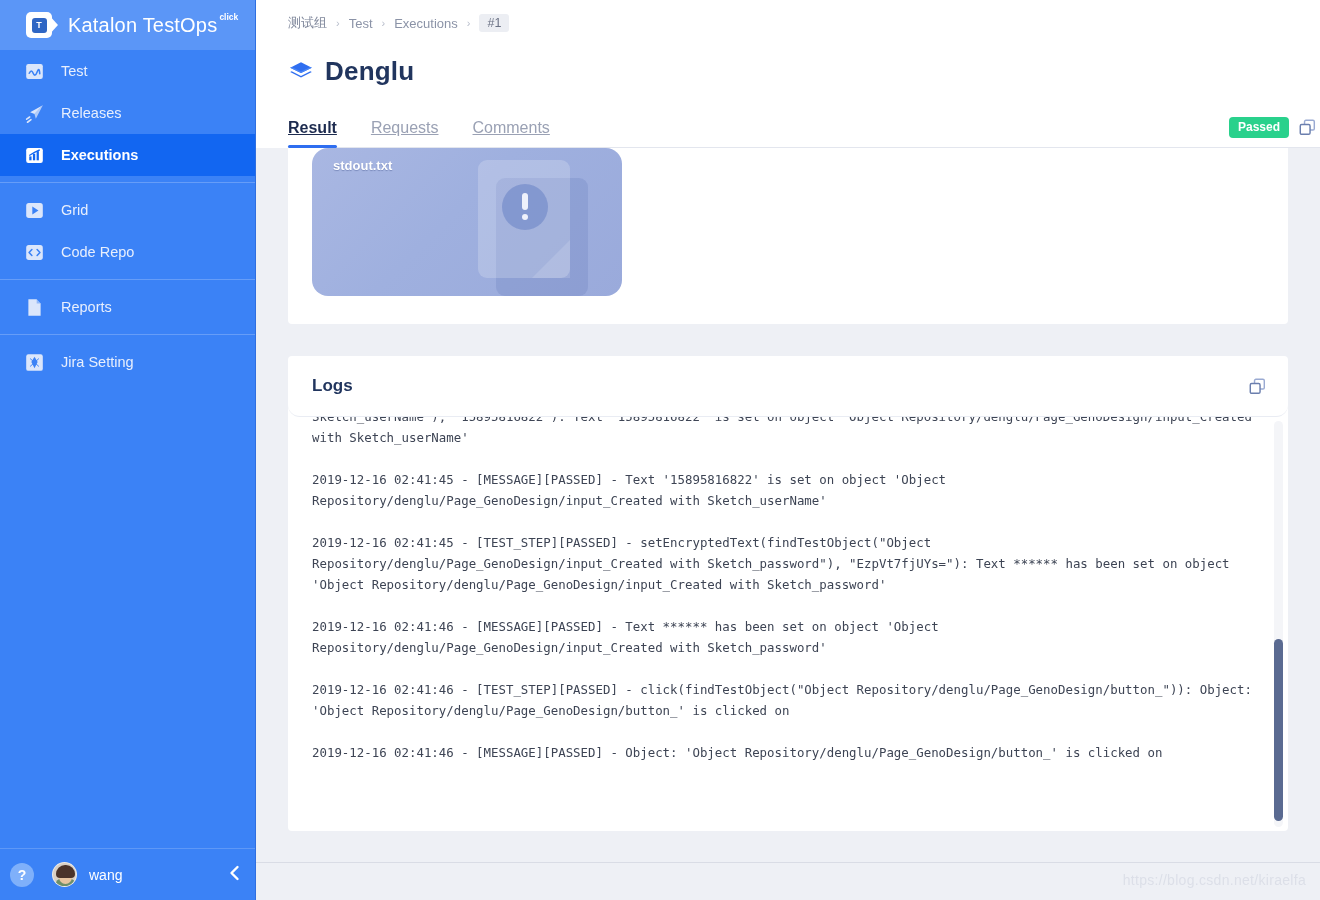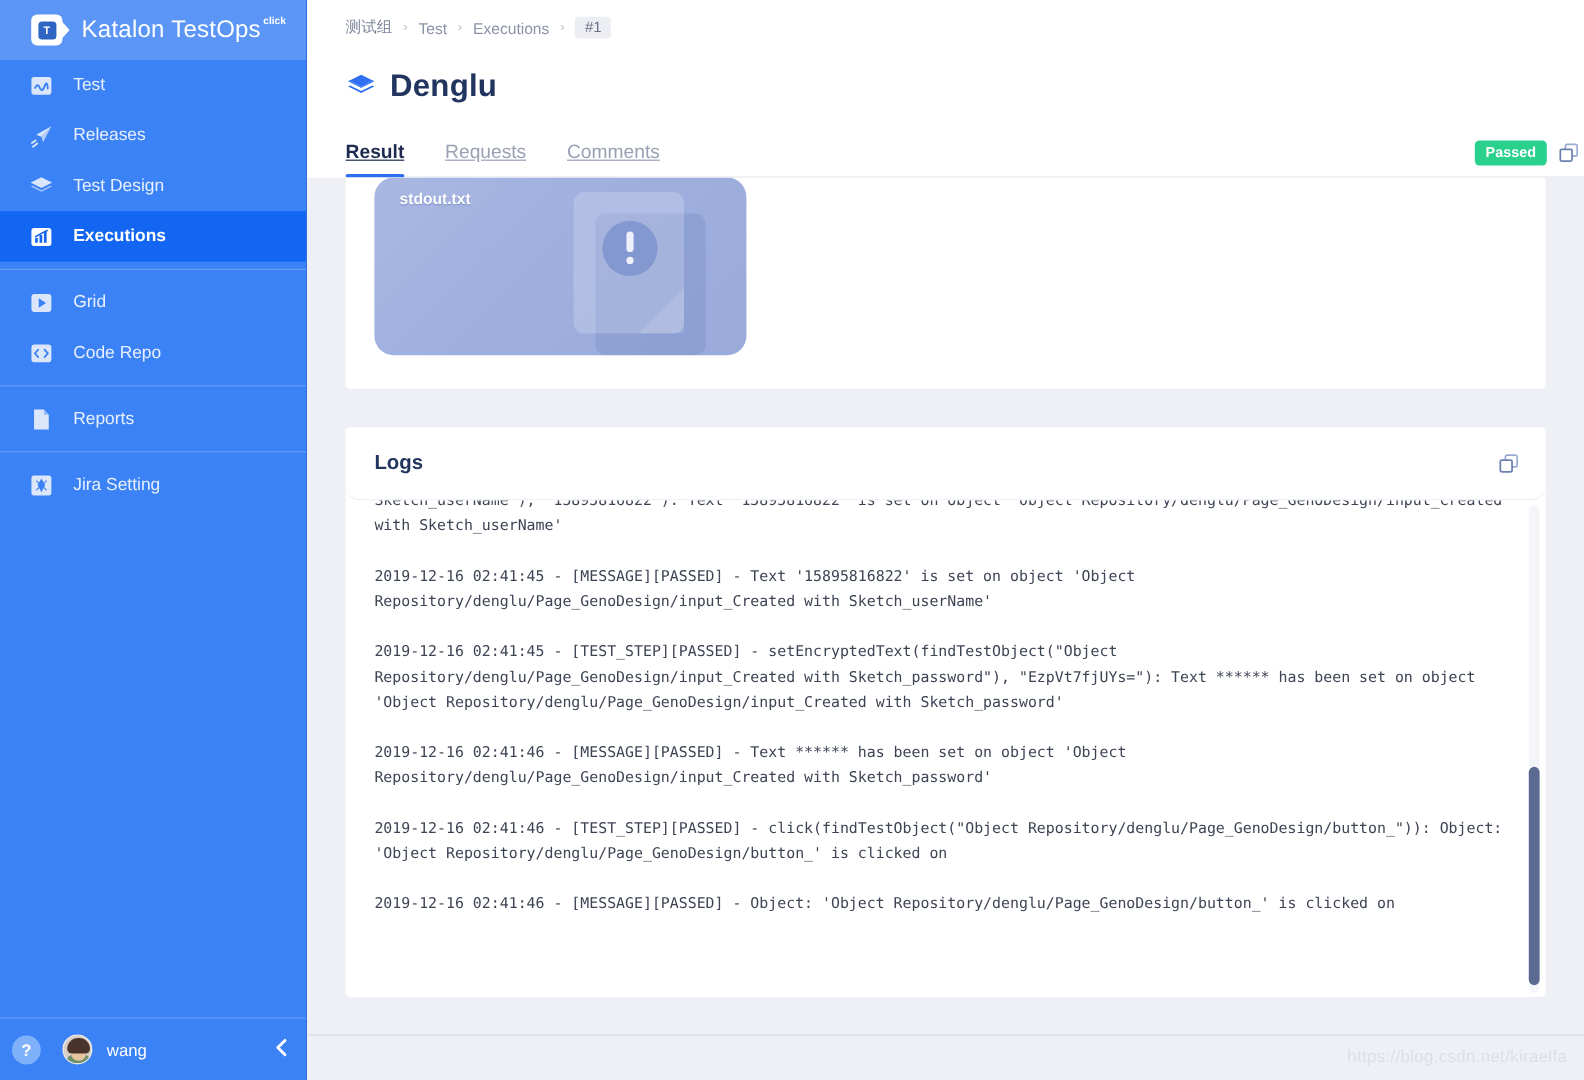--- a/index.html
+++ b/index.html
@@ -295,30 +295,20 @@
         <div class="nav-item">
           <span class="nav-icon">
             <svg width="21" height="21" viewBox="0 0 24 24">
               <path d="M21.5 2.5 L12 12.5 L7 10.5 Z" fill="#dbe6fb"></path>
               <path d="M21.5 2.5 L12 12.5 L13.5 18 Z" fill="#dbe6fb" opacity=".75"></path>
               <path d="M3 18.5 L6.5 16" stroke="#dbe6fb" stroke-width="1.8" stroke-linecap="round"></path>
               <path d="M4 22 L8 19" stroke="#dbe6fb" stroke-width="1.8" stroke-linecap="round"></path>
             </svg>
           </span>
           <span class="nav-label">Releases</span>
-        </div>
-        <div class="nav-item">
-          <span class="nav-icon">
-            <svg width="21" height="21" viewBox="0 0 24 24">
-              <path d="M12 3 L22 8 L12 13 L2 8 Z" fill="#dbe6fb"></path>
-              <path d="M12 11.5 L20.4 7.3 L22 8 L12 13 L2 8 L3.6 7.3 Z" fill="#dbe6fb" opacity=".85"></path>
-              <path d="M12 15.5 L20.4 11.3 L22 12 L12 17 L2 12 L3.6 11.3 Z" fill="#dbe6fb" opacity=".7"></path>
-            </svg>
-          </span>
-          <span class="nav-label">Test Design</span>
         </div>
         <div class="nav-item active">
           <span class="nav-icon">
             <svg width="21" height="21" viewBox="0 0 24 24">
               <rect x="2.5" y="3.5" width="19" height="17" rx="2.5" fill="#ffffff"></rect>
               <rect x="6" y="13" width="2.6" height="4.5" fill="#1266f1"></rect>
               <rect x="10.2" y="10" width="2.6" height="7.5" fill="#1266f1"></rect>
               <rect x="14.4" y="7" width="2.6" height="10.5" fill="#1266f1"></rect>
               <path d="M6 12 L12 8.5 L18 5.5" fill="none" stroke="#1266f1" stroke-width="1.5"></path>
             </svg>

